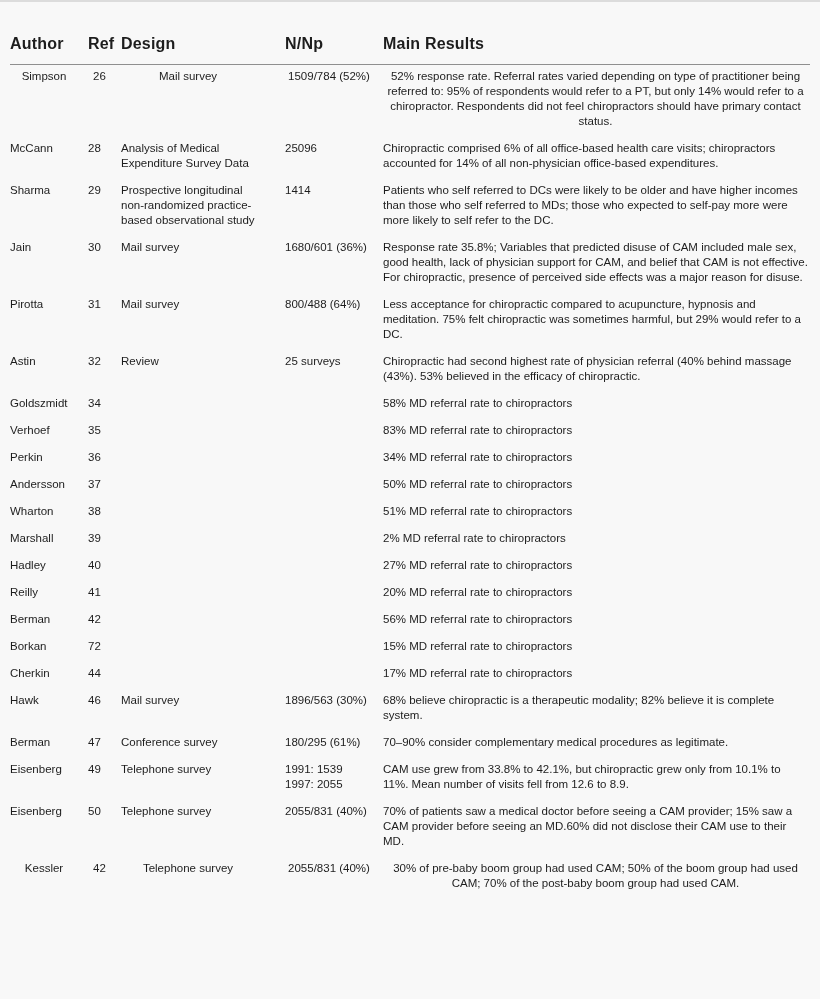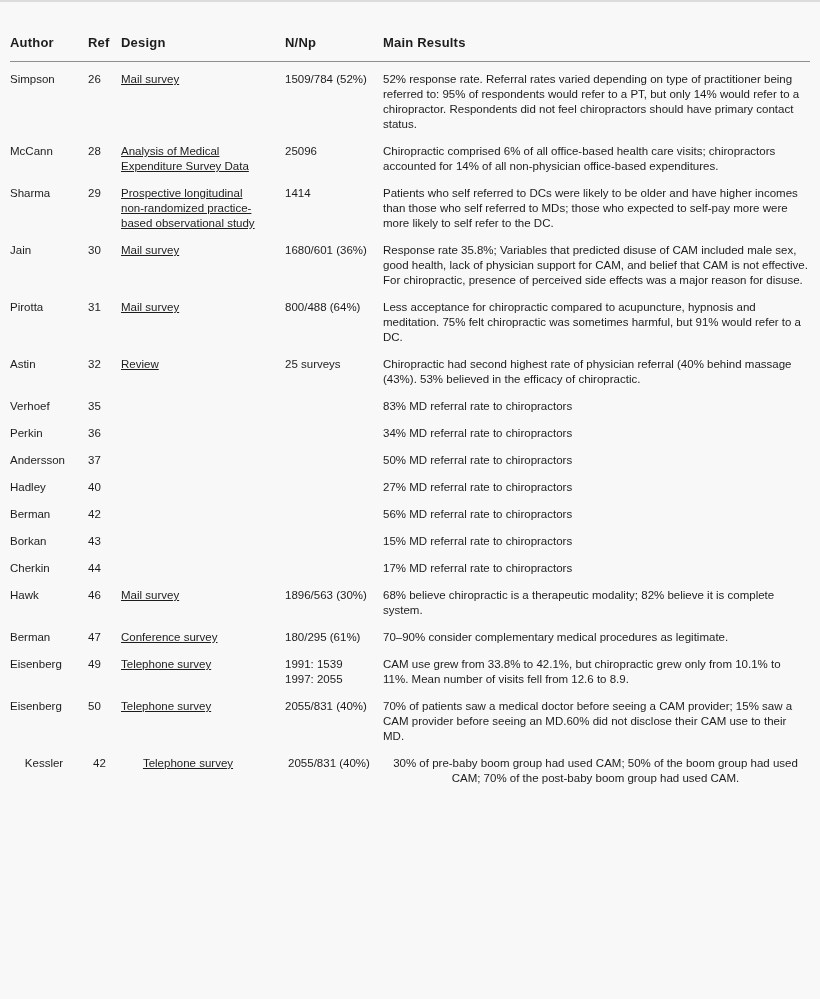--- a/index.html
+++ b/index.html
@@ -24,40 +24,40 @@
     border-collapse: collapse;
     table-layout: fixed;
   }
   col.c-author  { width: 78px; }
   col.c-ref     { width: 33px; }
   col.c-design  { width: 164px; }
   col.c-nnp     { width: 98px; }
   col.c-results { width: auto; }
   thead th {
     text-align: left;
-    font-size: 13px;
+    font-size: 16px;
     font-weight: bold;
     letter-spacing: 0.2px;
     padding: 33px 8px 11px 0;
     border-bottom: 1px solid #8f8f8f;
     vertical-align: bottom;
     white-space: nowrap;
   }
   tbody td {
     font-size: 11.5px;
     line-height: 15px;
     vertical-align: top;
     padding: 12px 10px 0 0;
   }
   tbody tr:first-child td {
-    padding-top: 10px;
+    padding-top: 4px;
+    text-align: center;
   }
   td.cell-design {
     padding-right: 30px;
-    text-decoration: underline;
   }
   td.cell-nnp {
     white-space: pre-line;
   }
   td.cell-results {
     padding-right: 2px;
   }
   tbody tr:last-child td {
     padding-bottom: 14px;
     text-align: center;
@@ -111,30 +111,37 @@
     <td class="cell-ref">30</td>
     <td class="cell-design">Mail survey</td>
     <td class="cell-nnp">1680/601 (36%)</td>
     <td class="cell-results">Response rate 35.8%; Variables that predicted disuse of CAM included male sex, good health, lack of physician support for CAM, and belief that CAM is not effective. For chiropractic, presence of perceived side effects was a major reason for disuse.</td>
   </tr>
         <tr>
     <td class="cell-author">Pirotta</td>
     <td class="cell-ref">31</td>
     <td class="cell-design">Mail survey</td>
     <td class="cell-nnp">800/488 (64%)</td>
-    <td class="cell-results">Less acceptance for chiropractic compared to acupuncture, hypnosis and meditation. 75% felt chiropractic was sometimes harmful, but 91% would refer to a DC.</td>
+    <td class="cell-results">Less acceptance for chiropractic compared to acupuncture, hypnosis and meditation. 75% felt chiropractic was sometimes harmful, but 29% would refer to a DC.</td>
   </tr>
         <tr>
     <td class="cell-author">Astin</td>
     <td class="cell-ref">32</td>
     <td class="cell-design">Review</td>
     <td class="cell-nnp">25 surveys</td>
     <td class="cell-results">Chiropractic had second highest rate of physician referral (40% behind massage (43%). 53% believed in the efficacy of chiropractic.</td>
   </tr>
         <tr>
+    <td class="cell-author">Goldszmidt</td>
+    <td class="cell-ref">34</td>
+    <td class="cell-design"></td>
+    <td class="cell-nnp"></td>
+    <td class="cell-results">58% MD referral rate to chiropractors</td>
+  </tr>
+        <tr>
     <td class="cell-author">Verhoef</td>
     <td class="cell-ref">35</td>
     <td class="cell-design"></td>
     <td class="cell-nnp"></td>
     <td class="cell-results">83% MD referral rate to chiropractors</td>
   </tr>
         <tr>
     <td class="cell-author">Perkin</td>
     <td class="cell-ref">36</td>
     <td class="cell-design"></td>
@@ -142,36 +149,57 @@
     <td class="cell-results">34% MD referral rate to chiropractors</td>
   </tr>
         <tr>
     <td class="cell-author">Andersson</td>
     <td class="cell-ref">37</td>
     <td class="cell-design"></td>
     <td class="cell-nnp"></td>
     <td class="cell-results">50% MD referral rate to chiropractors</td>
   </tr>
         <tr>
+    <td class="cell-author">Wharton</td>
+    <td class="cell-ref">38</td>
+    <td class="cell-design"></td>
+    <td class="cell-nnp"></td>
+    <td class="cell-results">51% MD referral rate to chiropractors</td>
+  </tr>
+        <tr>
+    <td class="cell-author">Marshall</td>
+    <td class="cell-ref">39</td>
+    <td class="cell-design"></td>
+    <td class="cell-nnp"></td>
+    <td class="cell-results">2% MD referral rate to chiropractors</td>
+  </tr>
+        <tr>
     <td class="cell-author">Hadley</td>
     <td class="cell-ref">40</td>
     <td class="cell-design"></td>
     <td class="cell-nnp"></td>
     <td class="cell-results">27% MD referral rate to chiropractors</td>
   </tr>
         <tr>
+    <td class="cell-author">Reilly</td>
+    <td class="cell-ref">41</td>
+    <td class="cell-design"></td>
+    <td class="cell-nnp"></td>
+    <td class="cell-results">20% MD referral rate to chiropractors</td>
+  </tr>
+        <tr>
     <td class="cell-author">Berman</td>
     <td class="cell-ref">42</td>
     <td class="cell-design"></td>
     <td class="cell-nnp"></td>
     <td class="cell-results">56% MD referral rate to chiropractors</td>
   </tr>
         <tr>
     <td class="cell-author">Borkan</td>
-    <td class="cell-ref">43</td>
+    <td class="cell-ref">72</td>
     <td class="cell-design"></td>
     <td class="cell-nnp"></td>
     <td class="cell-results">15% MD referral rate to chiropractors</td>
   </tr>
         <tr>
     <td class="cell-author">Cherkin</td>
     <td class="cell-ref">44</td>
     <td class="cell-design"></td>
     <td class="cell-nnp"></td>
     <td class="cell-results">17% MD referral rate to chiropractors</td>

